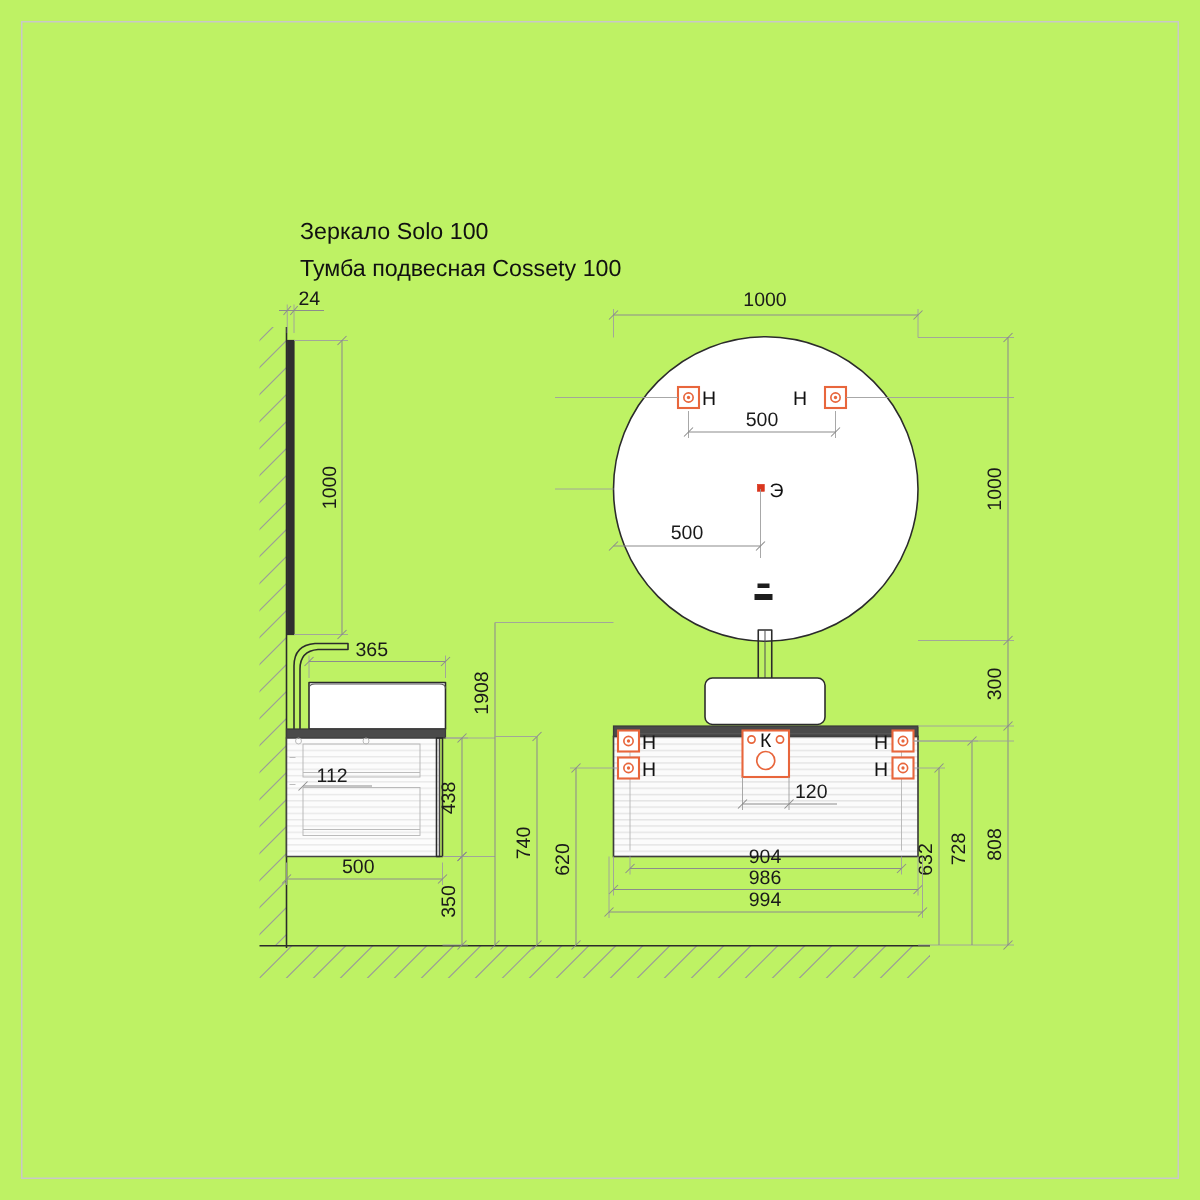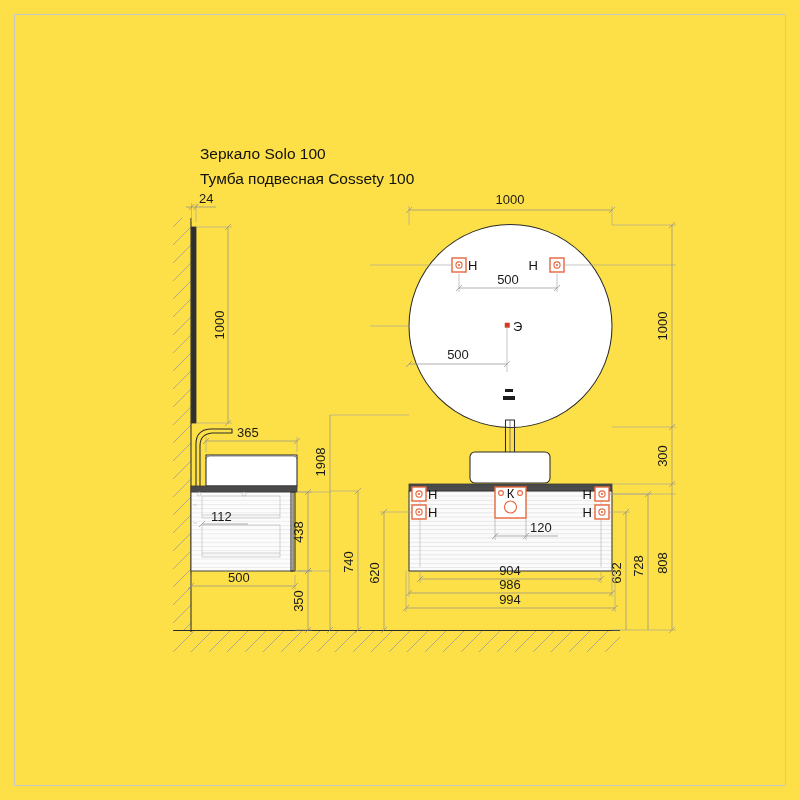--- a/index.html
+++ b/index.html
@@ -10,21 +10,21 @@
   body {
     width: 800px;
     height: 800px;
     font-family: "Liberation Sans", sans-serif;
     overflow: hidden;
   }
   #sheet {
     position: relative;
     width: 800px;
     height: 800px;
-    background: #fde047;
+    background: #bef264;
   }
   svg { display: block; }
 
   .frame {
     fill: none;
     stroke: #c8c8c8;
     stroke-width: 1;
   }
   .obj {
     fill: none;

